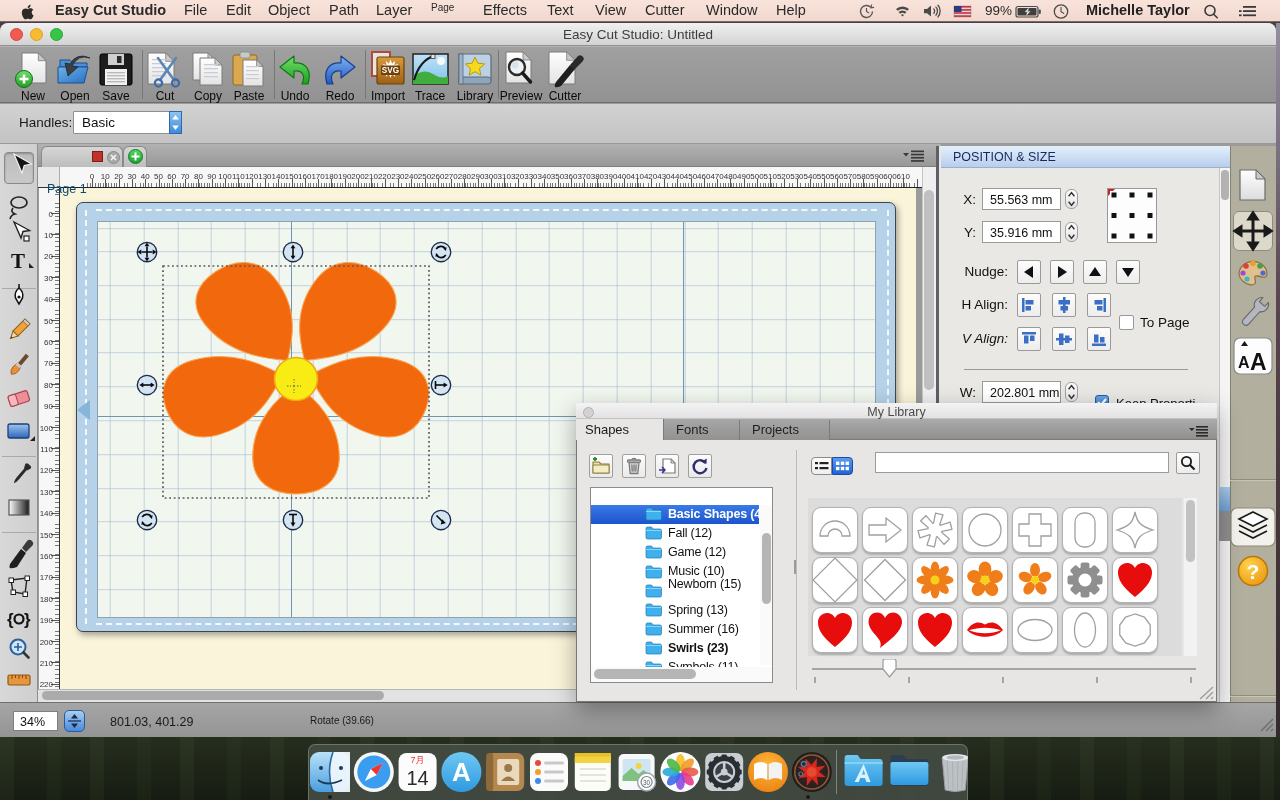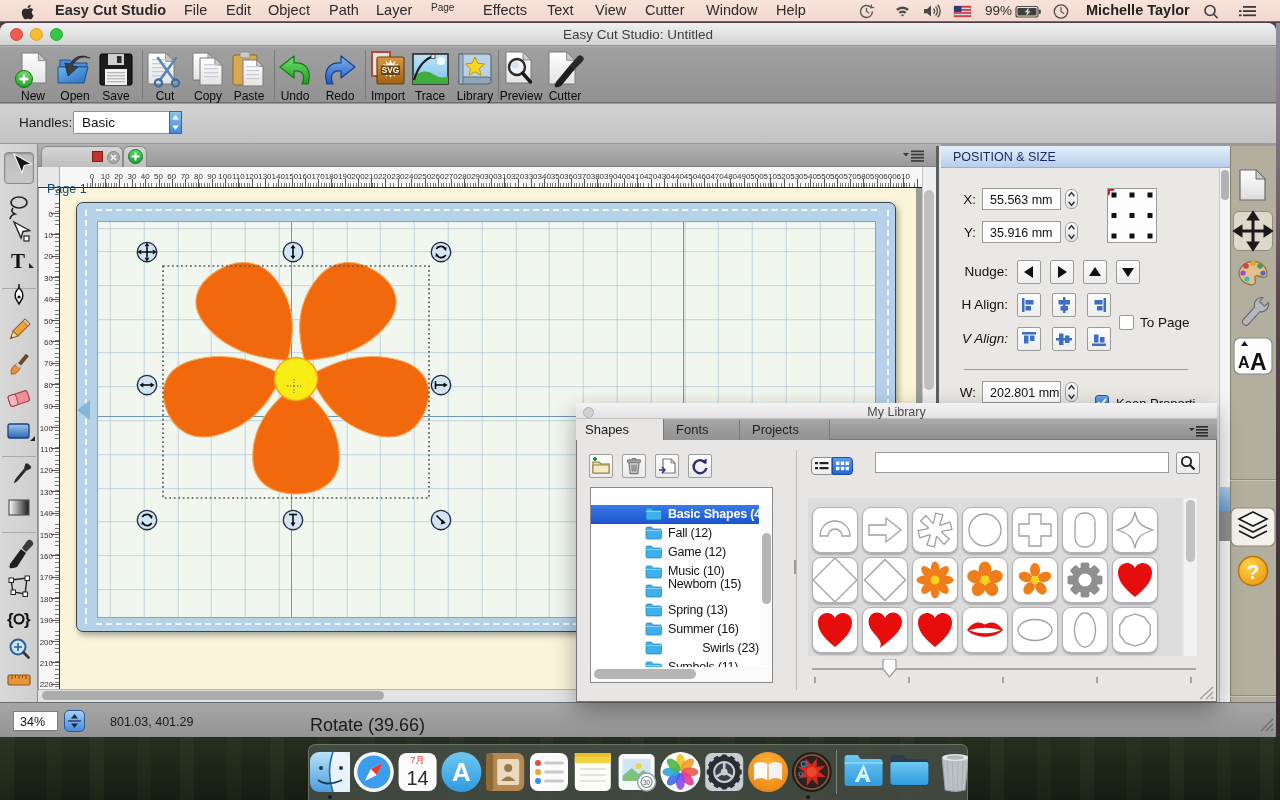--- a/index.html
+++ b/index.html
@@ -708,21 +708,21 @@
 </svg>
 <div class="abs" style="left:0;top:702px;width:1276px;height:35px;background:linear-gradient(#a5a5a5,#949494);border-top:1px solid #6f6f6f;z-index:3;"></div>
 <div class="abs" style="left:13px;top:711px;width:45px;height:20px;background:#fff;border:1px solid #7f7f7f;z-index:4;font-size:12.5px;color:#111;padding:3px 0 0 6px;">34%</div>
 <div class="abs" style="left:64px;top:710px;width:21px;height:22px;background:linear-gradient(#a8d0f0,#4a8ad8);border:1px solid #2a5a9e;border-radius:5px;z-index:4;"></div>
 <svg class="abs" style="left:64px;top:710px;z-index:5" width="21" height="22" viewBox="0 0 21 22">
     <path d="M 10.5 4 l 3.5 4.5 h -7 z" fill="#1a2a4a"></path>
     <path d="M 10.5 18 l 3.5 -4.5 h -7 z" fill="#1a2a4a"></path>
     <rect x="4" y="10.2" width="13" height="1.6" fill="#2a4a7a"></rect>
   </svg>
 <div class="abs" style="left:110px;top:715px;font-size:12.5px;color:#1a1a1a;z-index:4;">801.03, 401.29</div>
-<div class="abs" style="left:310px;top:715px;font-size:18px;color:#1a1a1a;z-index:4;">Rotate (39.66)</div>
+<div class="abs" style="left:310px;top:715px;font-size:10px;color:#1a1a1a;z-index:4;">Rotate (39.66)</div>
 <svg class="abs" style="left:1258px;top:716px;z-index:4" width="16" height="16" viewBox="0 0 16 16">
     <g stroke="#6e6e6e" stroke-width="1.3">
       <path d="M 15 3 L 3 15"></path>
       <path d="M 15 8 L 8 15"></path>
       <path d="M 15 13 L 13 15"></path>
     </g>
   </svg>
 <div class="abs" style="left:576px;top:403px;width:641px;height:299px;background:#e7e6e4;border:1px solid #77777a;box-shadow:0 8px 22px rgba(0,0,0,.34);z-index:20;"></div>
 <div class="abs" style="left:576px;top:403px;width:641px;height:16px;background:linear-gradient(#f3f3f3,#e2e2e2);border-bottom:1px solid #c2c2c2;z-index:21;"></div>
 <div class="abs" style="left:583px;top:406.5px;width:11px;height:11px;border-radius:50%;background:#d2d2d2;border:1px solid #b2b2b2;z-index:22;"></div>
@@ -829,21 +829,21 @@
 <div class="abs" style="left:668px;top:602.5000000000002px;font-size:12.5px;font-weight:normal;color:#111;z-index:24;white-space:nowrap;overflow:hidden;width:91px;letter-spacing:-0.2px;">Spring (13)</div>
 <svg class="abs" style="left:645px;top:622.2000000000003px;z-index:24" width="17" height="14" viewBox="0 0 17 14">
 <path d="M 1 2.5 q 0 -1.5 1.5 -1.5 h 4 l 1.5 2 h 7 q 1.5 0 1.5 1.5 v 7 q 0 1.5 -1.5 1.5 h -12.5 q -1.5 0 -1.5 -1.5 z" fill="#3fb0ec" stroke="#1a7ab8" stroke-width="0.7"></path>
 <path d="M 1 4.5 h 15" stroke="#8fd4f4" stroke-width="1"></path>
   </svg>
 <div class="abs" style="left:668px;top:621.7000000000003px;font-size:12.5px;font-weight:normal;color:#111;z-index:24;white-space:nowrap;overflow:hidden;width:91px;letter-spacing:-0.2px;">Summer (16)</div>
 <svg class="abs" style="left:645px;top:641.4000000000003px;z-index:24" width="17" height="14" viewBox="0 0 17 14">
 <path d="M 1 2.5 q 0 -1.5 1.5 -1.5 h 4 l 1.5 2 h 7 q 1.5 0 1.5 1.5 v 7 q 0 1.5 -1.5 1.5 h -12.5 q -1.5 0 -1.5 -1.5 z" fill="#3fb0ec" stroke="#1a7ab8" stroke-width="0.7"></path>
 <path d="M 1 4.5 h 15" stroke="#8fd4f4" stroke-width="1"></path>
   </svg>
-<div class="abs" style="left:668px;top:640.9000000000003px;font-size:12.5px;font-weight:normal;color:#111;z-index:24;white-space:nowrap;overflow:hidden;width:91px;letter-spacing:-0.2px;text-align:right;">Swirls (23)</div>
+<div class="abs" style="left:668px;top:640.9000000000003px;font-size:12.5px;font-weight:bold;color:#111;z-index:24;white-space:nowrap;overflow:hidden;width:91px;letter-spacing:-0.2px;">Swirls (23)</div>
 <svg class="abs" style="left:645px;top:660.6000000000004px;z-index:24" width="17" height="14" viewBox="0 0 17 14">
 <path d="M 1 2.5 q 0 -1.5 1.5 -1.5 h 4 l 1.5 2 h 7 q 1.5 0 1.5 1.5 v 7 q 0 1.5 -1.5 1.5 h -12.5 q -1.5 0 -1.5 -1.5 z" fill="#3fb0ec" stroke="#1a7ab8" stroke-width="0.7"></path>
 <path d="M 1 4.5 h 15" stroke="#8fd4f4" stroke-width="1"></path>
   </svg>
 <div class="abs" style="left:668px;top:660.1000000000004px;font-size:12.5px;font-weight:normal;color:#111;z-index:24;white-space:nowrap;overflow:hidden;width:91px;letter-spacing:-0.2px;">Symbols (11)</div>
 <div class="abs" style="left:760px;top:505px;width:12px;height:160px;background:#fafafa;z-index:24;"></div>
 <div class="abs" style="left:761.5px;top:533px;width:9px;height:71px;background:#b5b5b5;border-radius:4.5px;z-index:25;"></div>
 <div class="abs" style="left:591px;top:667px;width:181px;height:15px;background:#fafafa;z-index:24;"></div>
 <div class="abs" style="left:594px;top:669px;width:102px;height:10px;background:#b5b5b5;border-radius:5px;z-index:25;"></div>
 <div class="abs" style="left:808px;top:498px;width:374px;height:158px;background:#dcdcdc;z-index:22;"></div>

